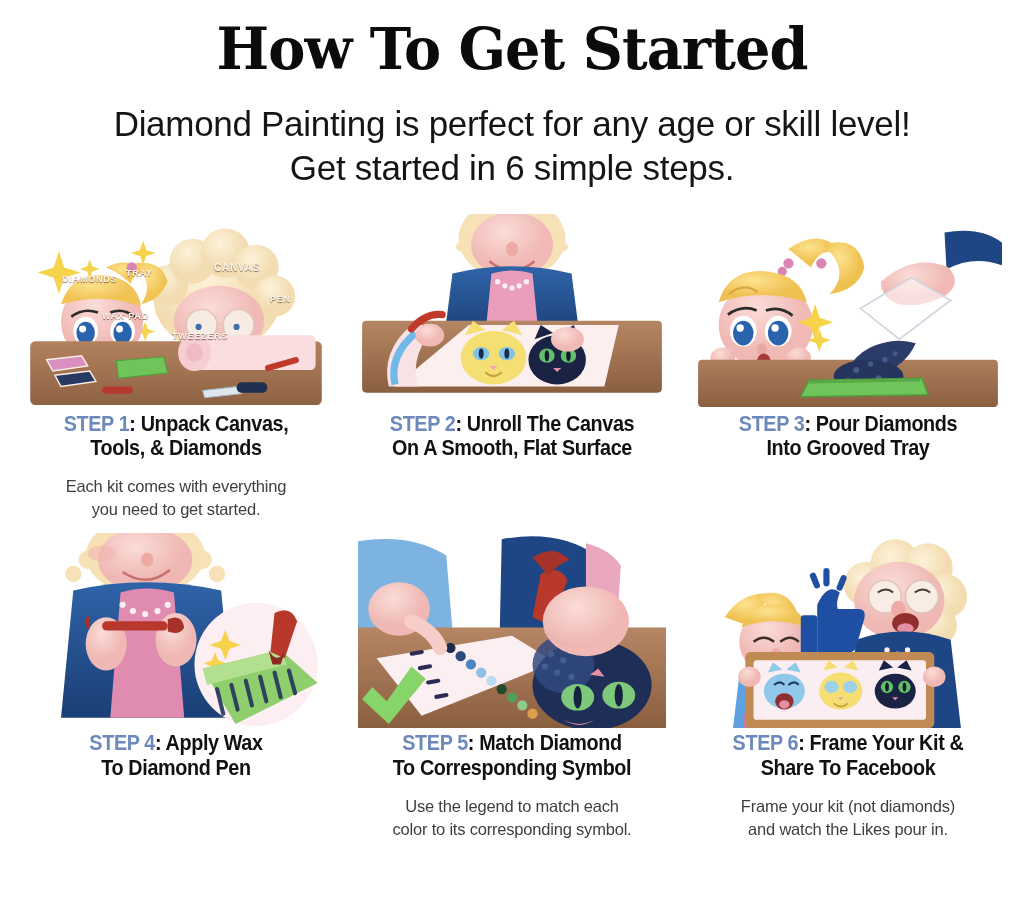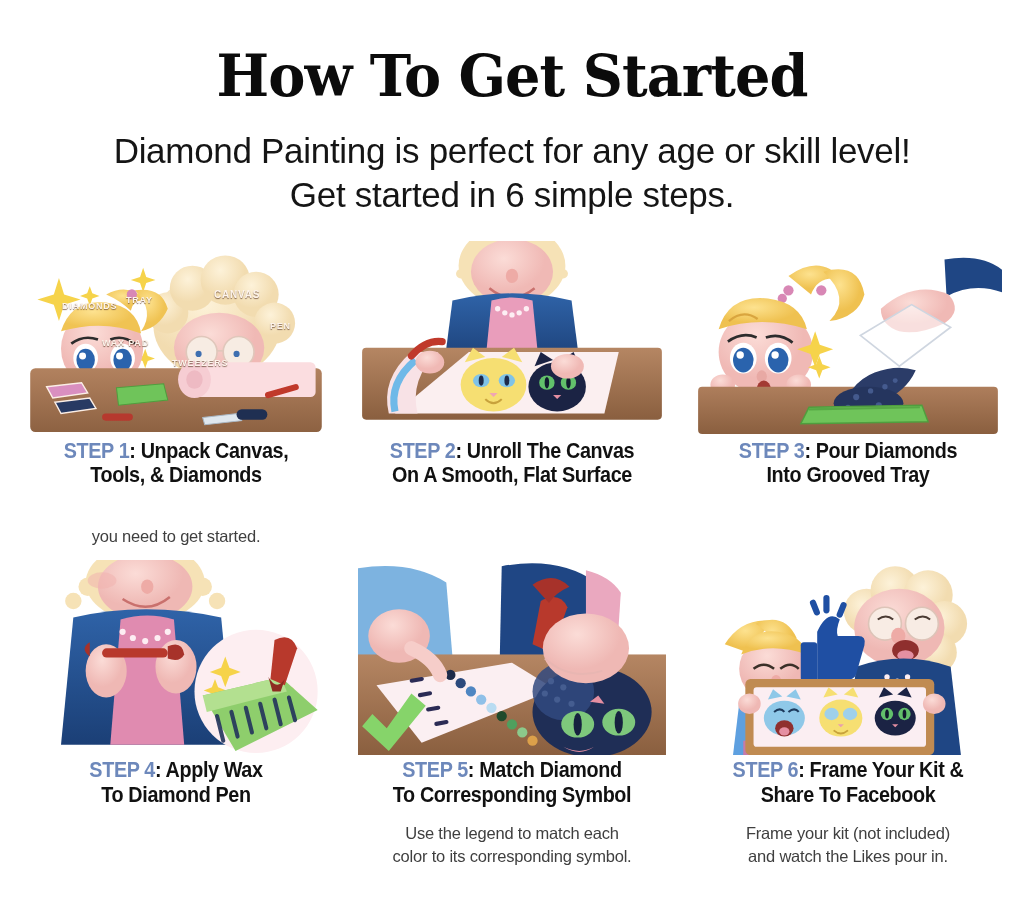--- a/index.html
+++ b/index.html
@@ -8,21 +8,21 @@
   }
   body {
     width: 1024px; height: 922px;
     font-family: "Liberation Sans", sans-serif;
     color: #3d3d3d;
     overflow: hidden;
     position: relative;
   }
 
   
-  .header { text-align: center; padding-top: 47px; }
+  .header { text-align: center; padding-top: 20px; }
   .title {
     font-family: "DejaVu Serif", serif;
     font-weight: bold;
     font-size: 58px;
     letter-spacing: -1px;
     color: #0b0b0b;
     line-height: 1.0;
     margin: 0;
     transform: scaleX(0.96);
   }
@@ -184,21 +184,21 @@
       <div class="lbl" style="left:80px;  top:97px;text-align:center;">WAX PAD</div>
       <div class="lbl" style="left:150px; top:117px;">TWEEZERS</div>
       <div class="lbl" style="left:248px; top:80px;">PEN</div>
     </div>
     <div class="step-title">
       <span class="step-num">STEP 1</span><span>:</span>
       <span>Unpack Canvas,</span><br>
       <span>Tools, &amp; Diamonds</span>
     </div>
     <div class="step-desc">
-      <br>
+      <span>Each kit comes with everything</span><br>
       <span>you need to get started.</span>
     </div>
   </div>
 
   <div class="step">
     <div class="art-wrap">
       <svg class="art" viewBox="0 0 300 190">
         <defs>
           <radialGradient id="s2skin" cx="40%" cy="30%">
               <stop offset="0" stop-color="#fbdcd7"></stop>
@@ -604,18 +604,18 @@
         <ellipse cx="54" cy="140" rx="11" ry="10" fill="url(#s6skin)"></ellipse>
         <ellipse cx="234" cy="140" rx="11" ry="10" fill="url(#s6skin)"></ellipse>
       </svg>
     </div>
     <div class="step-title">
       <span class="step-num">STEP 6</span><span>:</span>
       <span>Frame Your Kit &amp;</span><br>
       <span>Share To Facebook</span>
     </div>
     <div class="step-desc">
-      <span>Frame your kit (not included)</span><br>
+      <span>Frame your kit (not diamonds)</span><br>
       <span>and watch the Likes pour in.</span>
     </div>
   </div>
 
 </div>
 
 </body></html>

